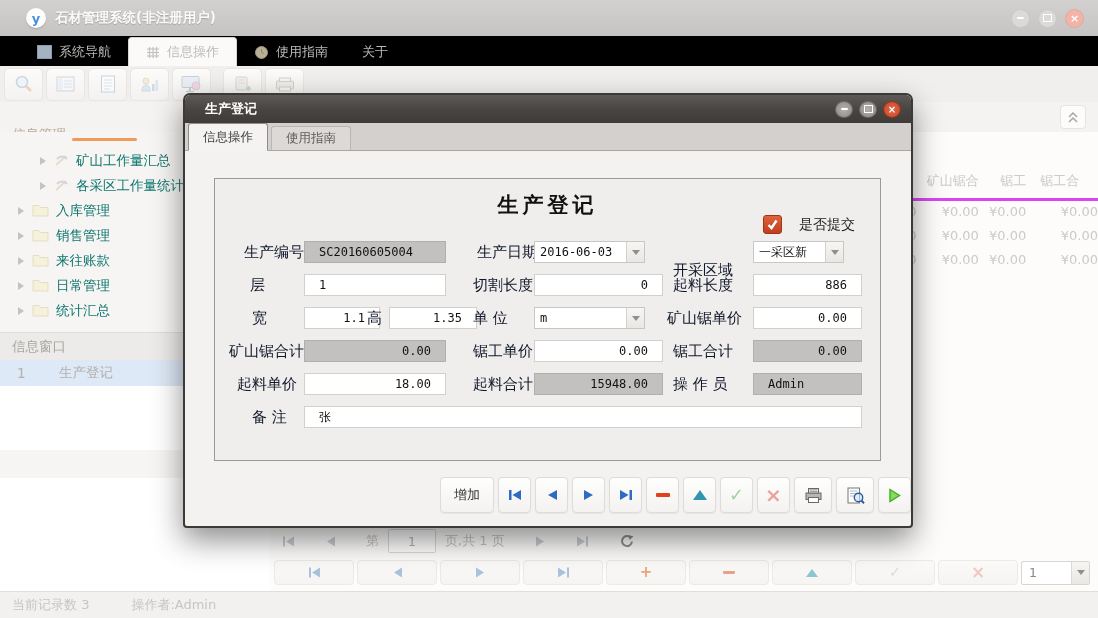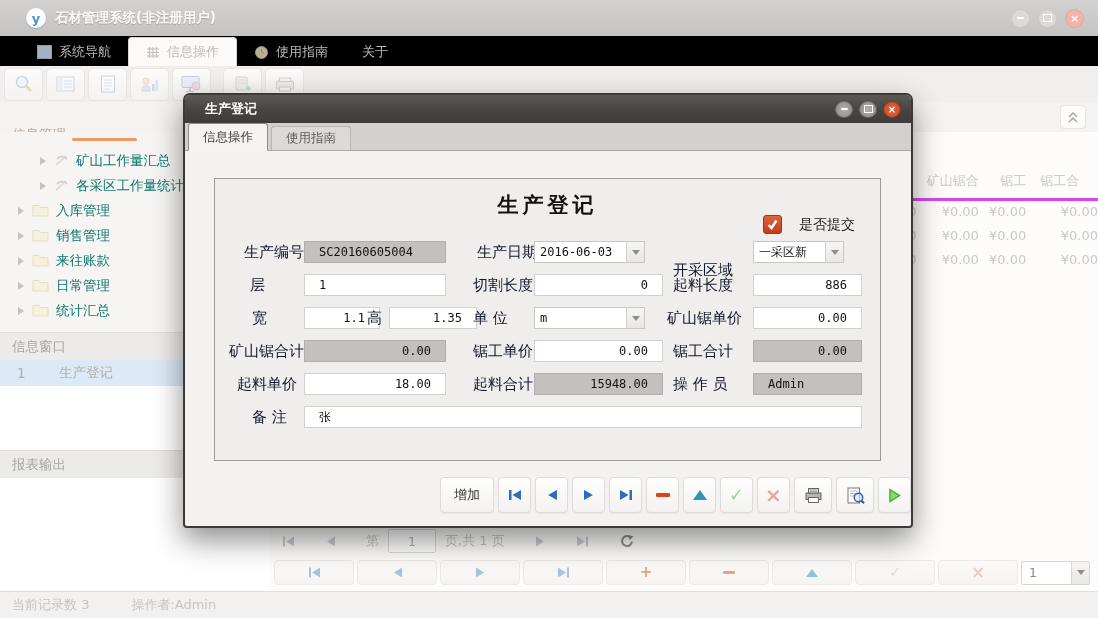--- a/index.html
+++ b/index.html
@@ -342,23 +342,20 @@
     </div>
     <div class="side-sec" style="top:200px;">
       <span>信息窗口</span>
     </div>
     <div class="win-list">
       <div class="win-row">
         <span class="idx">1</span>
         <span>生产登记</span>
       </div>
     </div>
-    <div class="side-sec" style="top:318px;">
-      <span>报表输出</span>
-    </div>
     <div class="report-area"></div>
   </div>
 
   <div class="content">
     <div class="grid-frag">
       <div class="g-row g-head">
         <span class="g-c0">单</span>
         <span class="g-c1">矿山锯合</span>
         <span class="g-c2">锯工</span>
         <span class="g-c3" style="text-align:left;">锯工合</span>

